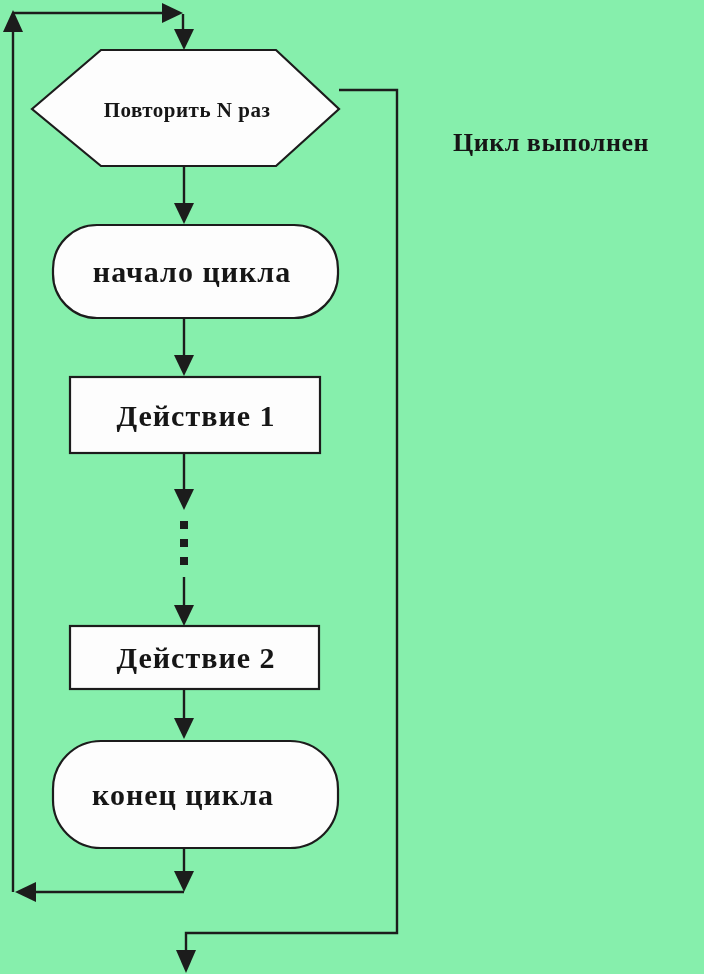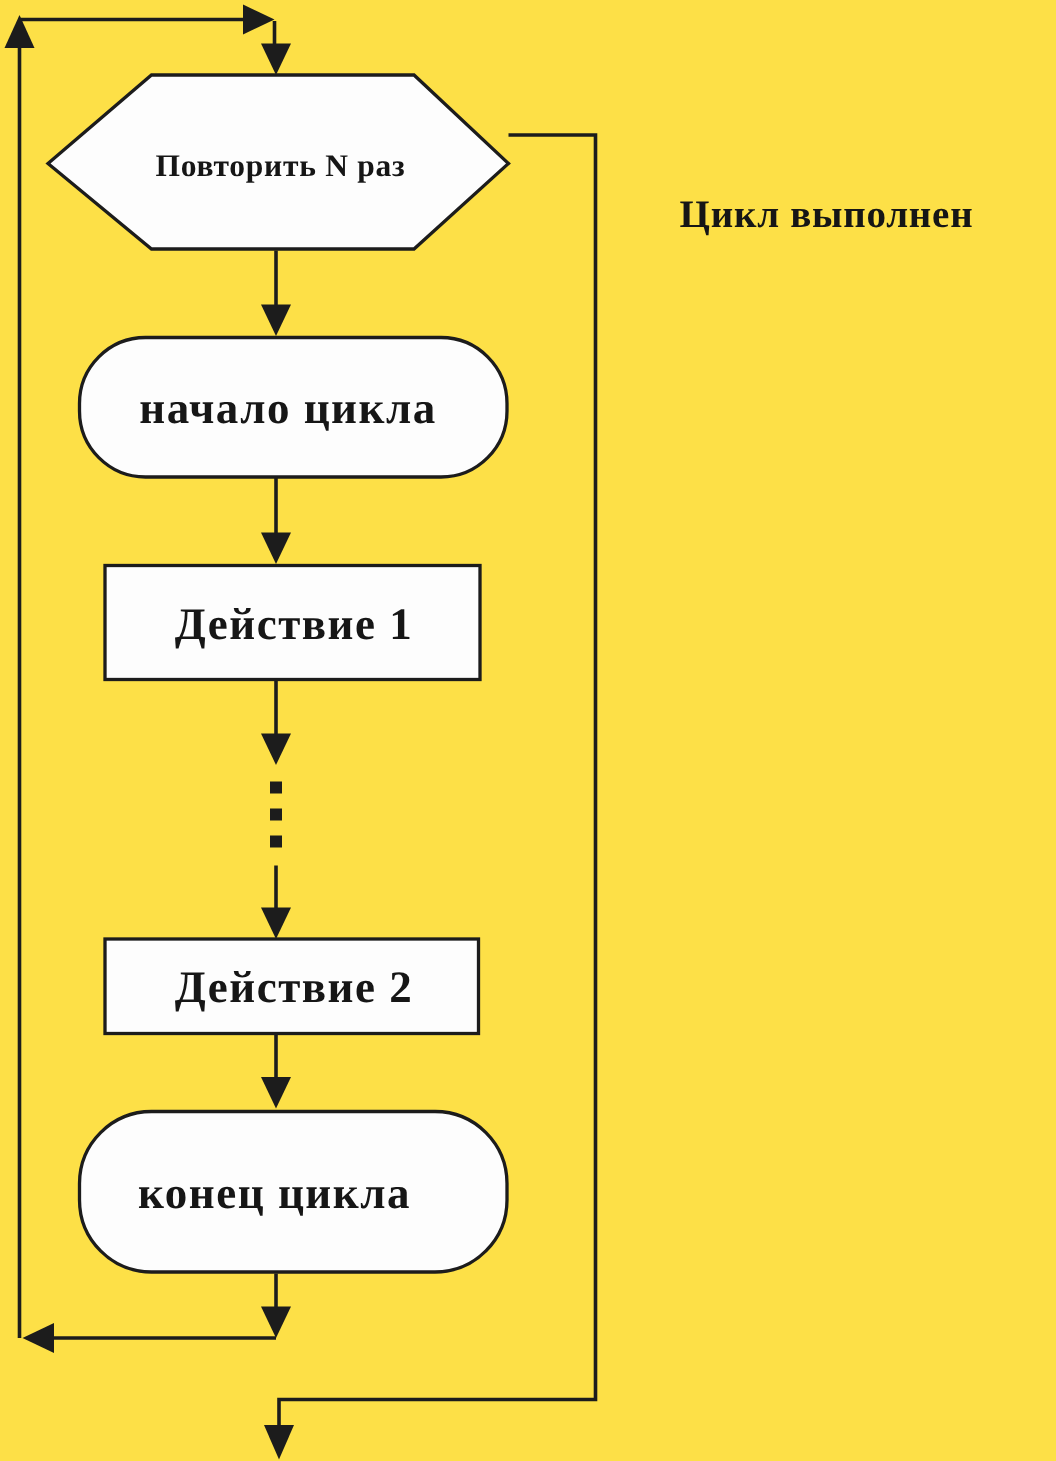--- a/index.html
+++ b/index.html
@@ -4,21 +4,21 @@
 <style>
   html, body {
     margin: 0;
     padding: 0;
     background: #ffffff;
   }
   .stage {
     position: relative;
     width: 704px;
     height: 974px;
-    background: #fde047;
+    background: #86efac;
     overflow: hidden;
     font-family: "Liberation Serif", "DejaVu Serif", serif;
   }
   svg { display: block; }
   .wire {
     stroke: #1c1c1c;
     stroke-width: 2.4;
     fill: none;
   }
   .shape {

